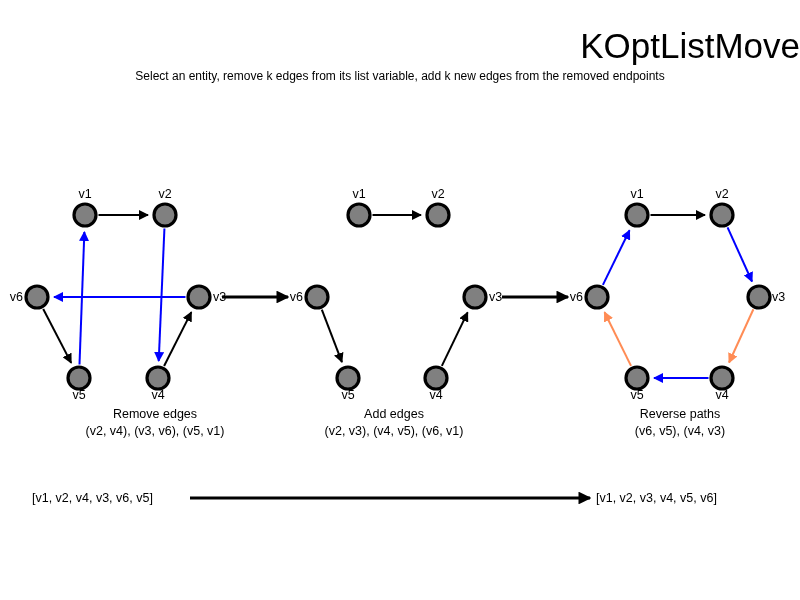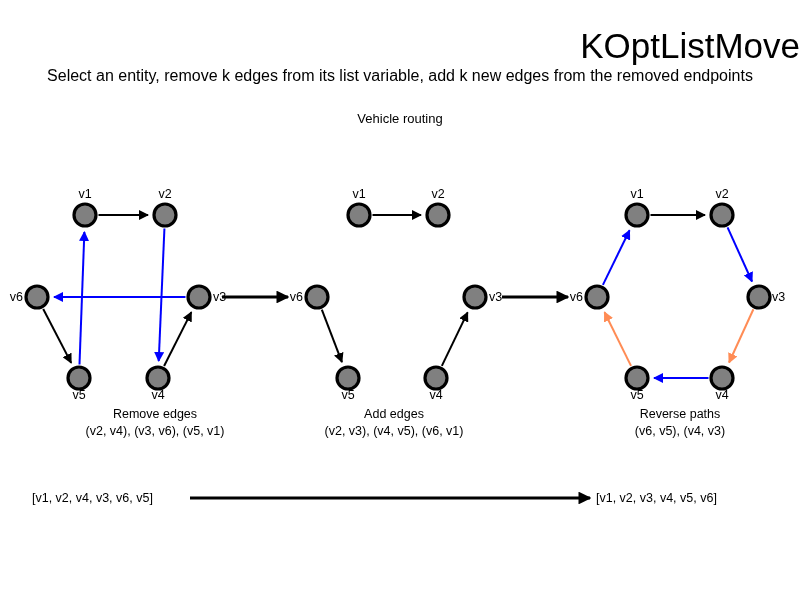--- a/index.html
+++ b/index.html
@@ -30,21 +30,21 @@
     font-weight: normal;
     letter-spacing: 0px;
     line-height: 40px;
   }
   .subtitle {
     position: absolute;
     top: 68px;
     left: 0;
     width: 800px;
     text-align: center;
-    font-size: 16px;
+    font-size: 12px;
     line-height: 16px;
   }
   .section-label {
     position: absolute;
     top: 111px;
     left: 0;
     width: 800px;
     text-align: center;
     font-size: 13px;
     line-height: 16px;
@@ -83,21 +83,20 @@
   .edge-orange{ stroke: #ff8c55; }
   .flow-arrow { stroke: #000000; stroke-width: 3.2; fill: none; }
 </style>
 </head>
 <body>
 
 <div id="root">
 
   <div class="title">KOptListMove</div>
   <div class="subtitle">Select an entity, remove k edges from its list variable, add k new edges from the removed endpoints</div>
-  <div class="section-label">Vehicle routing</div>
 
   <svg class="diagram" viewBox="0 0 800 600" xmlns="http://www.w3.org/2000/svg">
     <defs>
       <marker id="arrow-black" viewBox="0 0 10 10" refX="9" refY="5" markerWidth="5" markerHeight="5" orient="auto-start-reverse">
         <path d="M 0 0 L 10 5 L 0 10 z" fill="#000000"></path>
       </marker>
       <marker id="arrow-blue" viewBox="0 0 10 10" refX="9" refY="5" markerWidth="5" markerHeight="5" orient="auto-start-reverse">
         <path d="M 0 0 L 10 5 L 0 10 z" fill="#0000ff"></path>
       </marker>
       <marker id="arrow-orange" viewBox="0 0 10 10" refX="9" refY="5" markerWidth="5" markerHeight="5" orient="auto-start-reverse">

